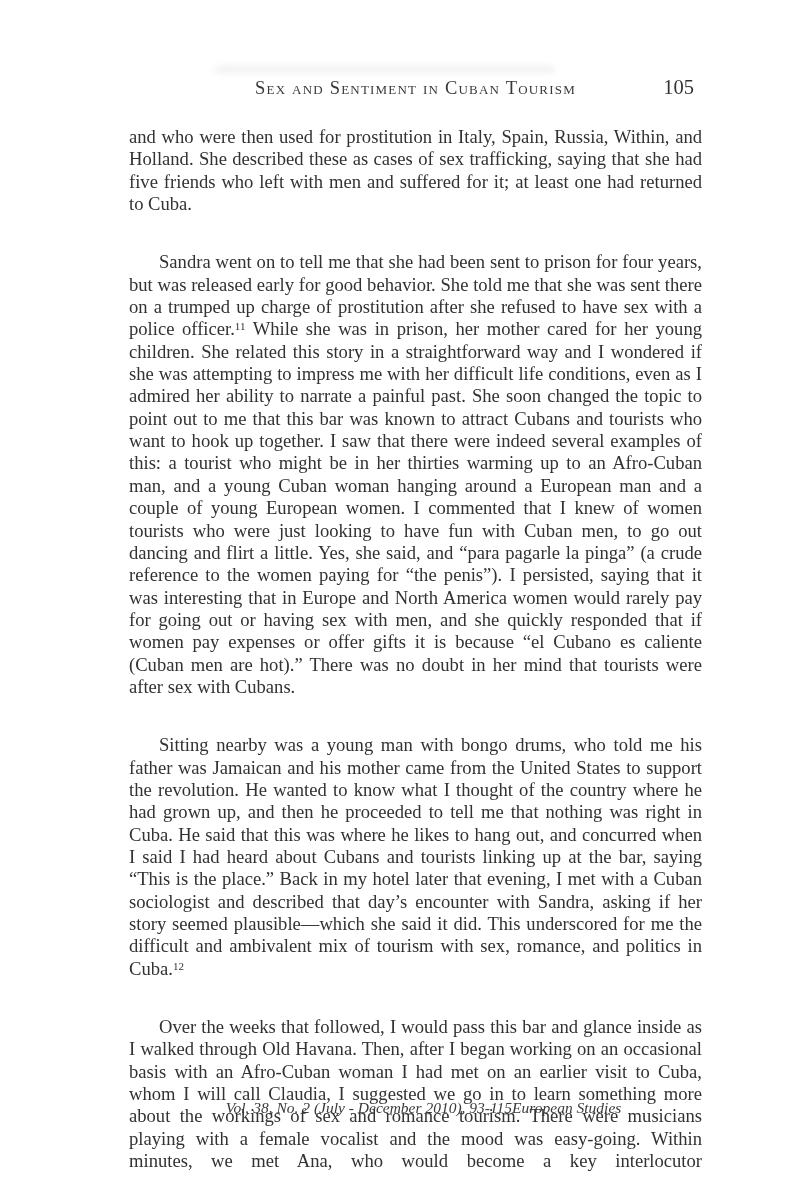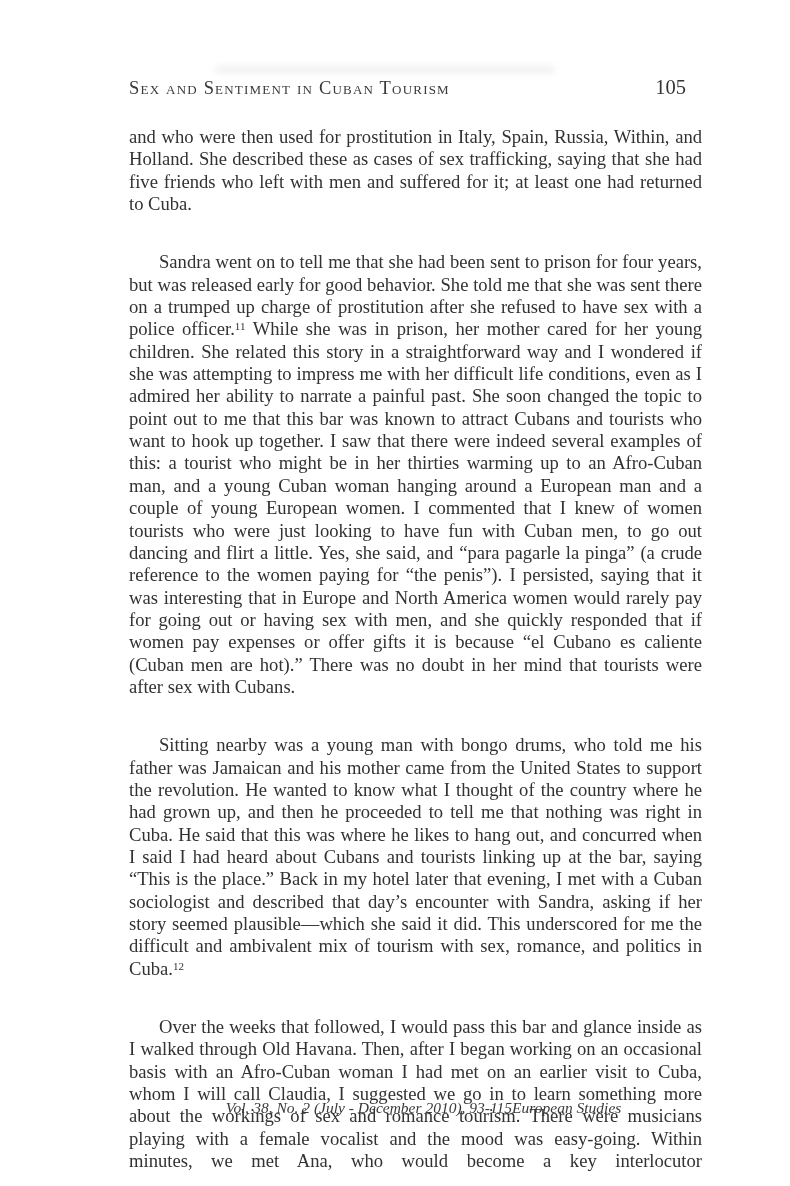--- a/index.html
+++ b/index.html
@@ -33,30 +33,30 @@
     top: 76px;
     left: 129px;
     width: 573px;
     height: 26px;
   }
   .running-title {
     position: absolute;
     left: 0;
     right: 0;
     top: 2px;
-    text-align: left;
+    text-align: center;
     font-variant: small-caps;
     letter-spacing: 1.2px;
     font-size: 18.5px;
     color: #3a3938;
     white-space: nowrap;
   }
   .page-number {
     position: absolute;
-    right: 16px;
+    right: 8px;
     top: 0;
     font-size: 20.5px;
     color: #343332;
   }
   .body-text {
     position: absolute;
     top: 126px;
     left: 129px;
     width: 573px;
     font-size: 18.6px;

